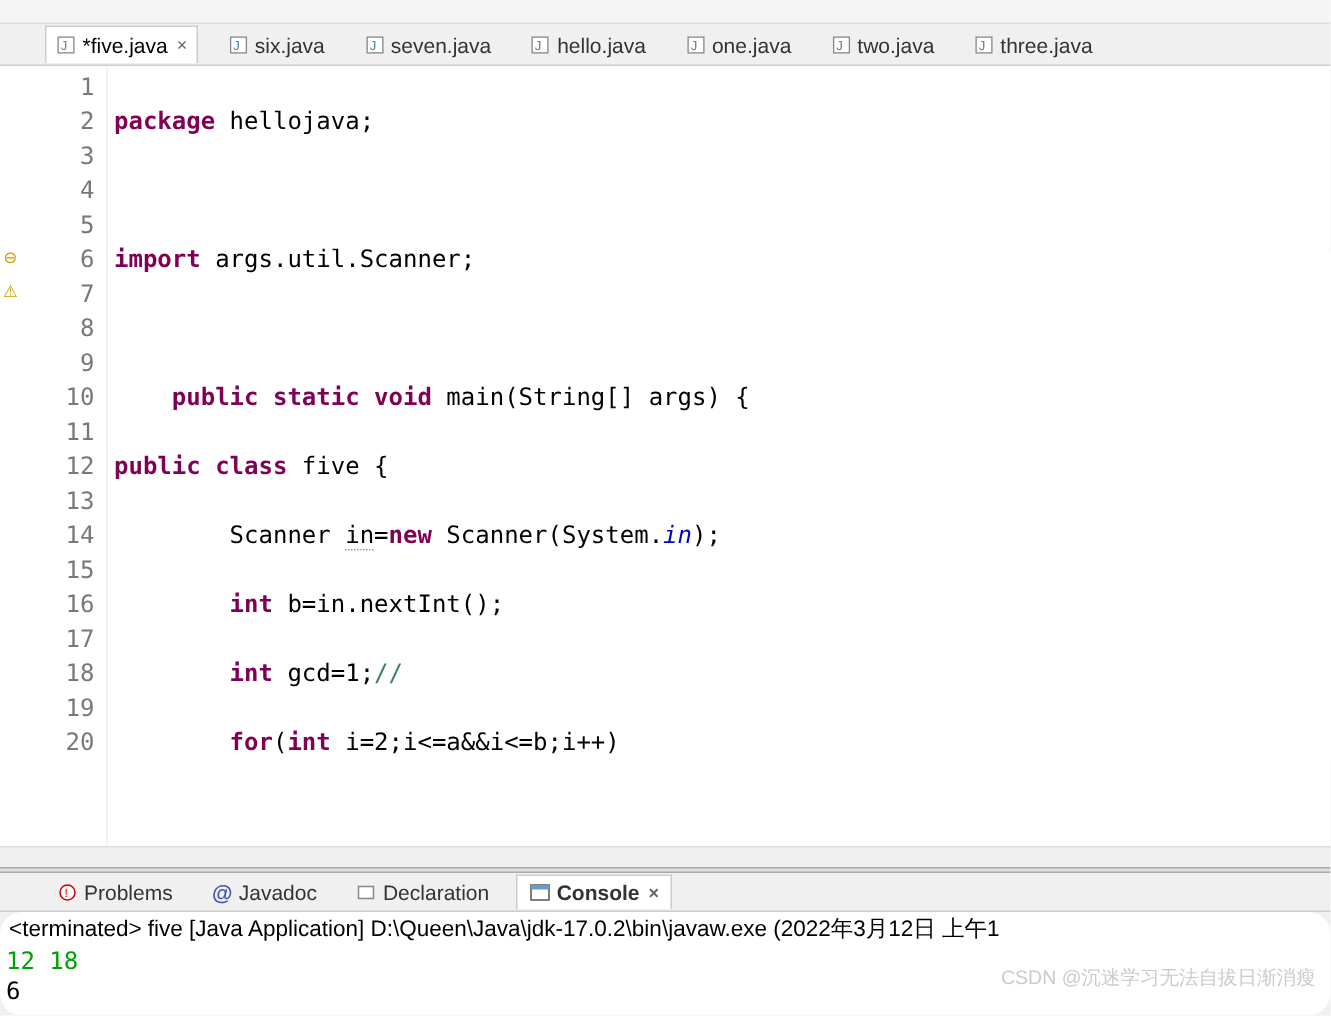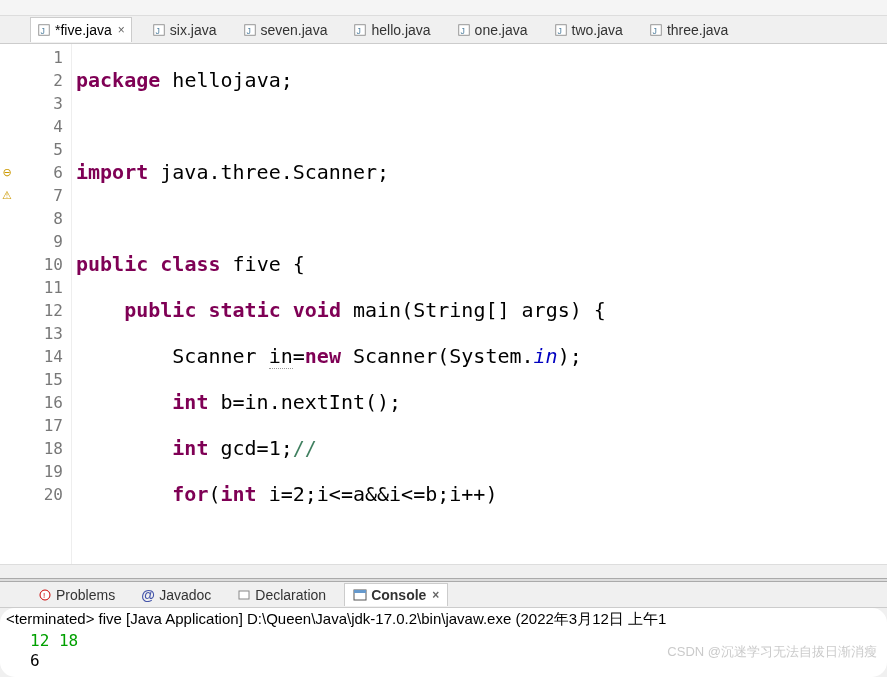--- a/index.html
+++ b/index.html
@@ -75,21 +75,21 @@
   width: 14px;
   background: #fff;
   font-size: 11px;
   line-height: 23px;
   padding-top: 2px;
 }
 .marker { height: 23px; display:flex; align-items:center; justify-content:center;}
 .code {
   flex: 1;
   font-family: Consolas, monospace;
-  font-size: 20px;
+  font-size: 16px;
   line-height: 23px;
   padding-top: 2px;
   padding-left: 4px;
   white-space: pre;
   color: #000;
 }
 .code-line { height: 23px; }
 .kw { color: #7f0055; font-weight: bold; }
 .com { color: #3f7f5f; }
 .field { color: #0000c0; font-style: italic; }
@@ -140,21 +140,20 @@
   padding: 2px 6px;
   color: #000;
   white-space: nowrap;
   overflow: hidden;
 }
 .console-output {
   font-family: Consolas, monospace;
   font-size: 16px;
   padding: 0 6px 6px 4px;
   line-height: 20px;
-  margin-left: 26px;
 }
 .console-input { color: #00a000; }
 .console-out { color: #000; }
 .watermark {
   position: absolute;
   right: 10px;
   bottom: 16px;
   color: rgba(150,150,150,0.5);
   font-size: 13px;
   pointer-events: none;
@@ -273,24 +272,24 @@
       <div>15</div>
       <div>16</div>
       <div>17</div>
       <div>18</div>
       <div>19</div>
       <div>20</div>
   </div>
   <div class="code">
 <div class="code-line"><span class="kw">package</span><span> hellojava;</span></div>
 <div class="code-line"></div>
-<div class="code-line"><span class="kw">import</span><span> java.three.Scanner;</span></div>
+<div class="code-line"><span class="kw">import</span><span> args.util.Scanner;</span></div>
 <div class="code-line"></div>
+<div class="code-line">    <span class="kw">public</span> <span class="kw">static</span> <span class="kw">void</span><span> main(String[] args) {</span></div>
 <div class="code-line"><span class="kw">public</span> <span class="kw">class</span><span> five {</span></div>
-<div class="code-line">    <span class="kw">public</span> <span class="kw">static</span> <span class="kw">void</span><span> main(String[] args) {</span></div>
 <div class="code-line"><span>        Scanner </span><span class="underline">in</span><span>=</span><span class="kw">new</span><span> Scanner(System.</span><span class="field">in</span><span>);</span></div>
 <div class="code-line">        <span class="kw">int</span><span> b=in.nextInt();</span></div>
 <div class="code-line">        <span class="kw">int</span><span> gcd=1;</span><span class="com">//</span></div>
 <div class="code-line">        <span class="kw">for</span><span>(</span><span class="kw">int</span><span> i=2;i&lt;=a&amp;&amp;i&lt;=b;i++)</span></div>
 
 
 
 
 
 

